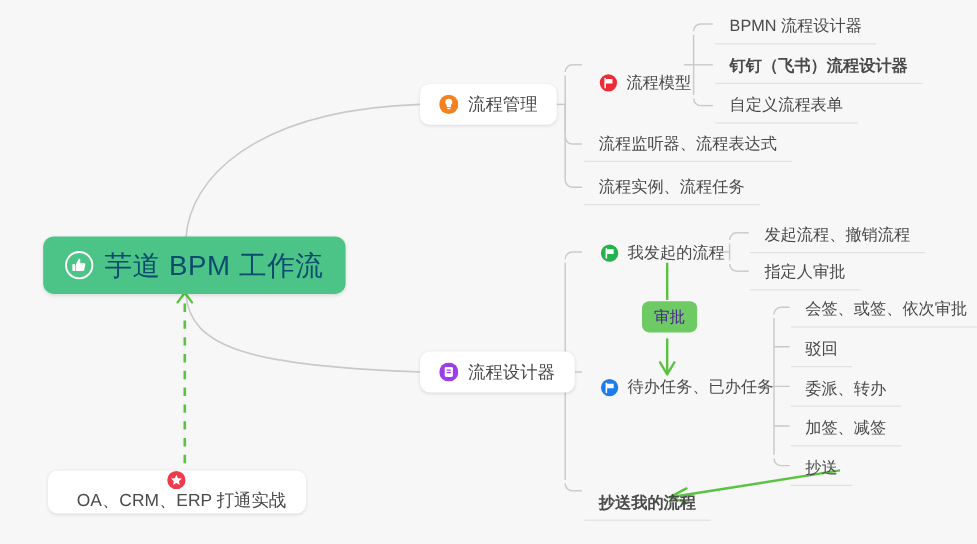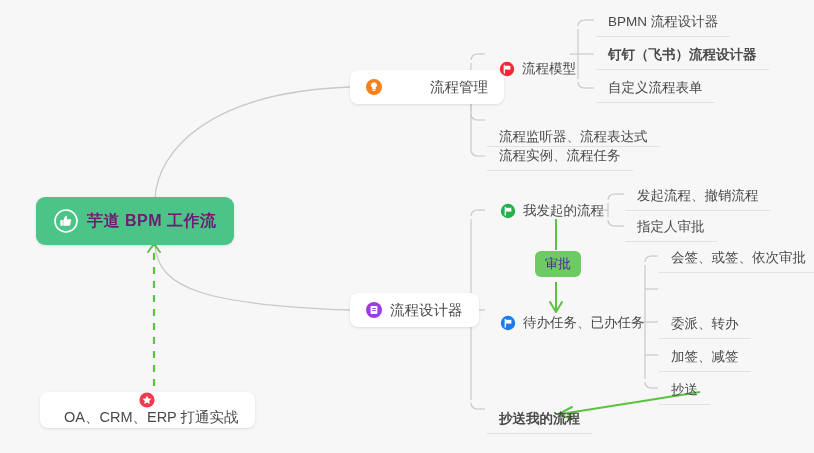--- a/index.html
+++ b/index.html
@@ -41,25 +41,25 @@
 
   
   .root-node {
     background: #4cc488;
     border-radius: 9px;
     padding: 0 18px;
     height: 48px;
     box-shadow: 0 1px 3px rgba(0,0,0,0.10);
   }
   .root-label {
-    color: #701a75;
-    font-size: 16px;
+    color: #0c4a6e;
+    font-size: 23px;
     letter-spacing: 0.5px;
     margin-left: 9px;
-    font-weight: 700;
+    font-weight: 400;
   }
 
   
   .card-node {
     background: #ffffff;
     border-radius: 8px;
     padding: 0 16px;
     height: 34px;
     box-shadow: 0 1px 3px rgba(0,0,0,0.11);
   }
@@ -193,21 +193,21 @@
     <span class="icon-wrap lg">
       <svg viewBox="0 0 24 24" width="24" height="24">
         <circle cx="12" cy="12" r="11" fill="none" stroke="#ffffff" stroke-width="1.6"></circle>
         <path d="M9.3 11.2 L11.4 7.1 C11.7 6.4 12.9 6.6 12.9 7.6 L12.9 10.3 L16.2 10.3 C16.9 10.3 17.3 10.9 17.1 11.5 L16.1 16.0 C16.0 16.5 15.6 16.8 15.1 16.8 L9.3 16.8 Z" fill="#ffffff"></path>
         <rect x="6.3" y="11.0" width="2.5" height="5.8" rx="0.7" fill="#ffffff"></rect>
       </svg>
     </span>
     <span class="root-label">芋道 BPM 工作流</span>
   </div>
 
-  <div class="node card-node" style="left:350px; top:70px;gap:40px;">
+  <div class="node card-node" style="left:350px; top:70px;">
     <span class="icon-wrap">
       <svg viewBox="0 0 16 16" width="16" height="16">
         <circle cx="8" cy="8" r="8" fill="#f58220"></circle>
         <path d="M8 3.2 A3 3 0 0 0 6.2 8.6 L6.2 10.2 L9.8 10.2 L9.8 8.6 A3 3 0 0 0 8 3.2 Z" fill="#ffffff"></path>
         <rect x="6.6" y="10.8" width="2.8" height="1.3" rx="0.6" fill="#ffffff"></rect>
       </svg>
     </span>
     <span class="card-label">流程管理</span>
   </div>
 
@@ -225,21 +225,21 @@
   <div class="node plain-node" style="left:596px; top:7px;">
     <span class="plain-label">BPMN 流程设计器</span>
   </div>
   <div class="node plain-node" style="left:596px; top:40px;font-weight:bold;">
     <span class="plain-label">钉钉（飞书）流程设计器</span>
   </div>
   <div class="node plain-node" style="left:596px; top:73px;justify-content:center;">
     <span class="plain-label">自定义流程表单</span>
   </div>
 
-  <div class="node plain-node" style="left:487px; top:117px;align-items:flex-end;">
+  <div class="node plain-node" style="left:487px; top:105px;">
     <span class="plain-label">流程监听器、流程表达式</span>
   </div>
   <div class="node plain-node" style="left:487px; top:141px;">
     <span class="plain-label">流程实例、流程任务</span>
   </div>
 
   <div class="node card-node" style="left:350px; top:293px;">
     <span class="icon-wrap">
       <svg viewBox="0 0 16 16" width="16" height="16">
         <circle cx="8" cy="8" r="8" fill="#9b3ee8"></circle>
@@ -279,20 +279,23 @@
         <path d="M5.3 4.4 L5.3 12.0" stroke="#ffffff" stroke-width="1.3" stroke-linecap="round"></path>
         <path d="M5.9 4.8 L11.4 4.8 L11.4 8.6 L5.9 8.6 Z" fill="#ffffff"></path>
       </svg>
     </span>
     <span class="plain-label">待办任务、已办任务</span>
   </div>
 
   <div class="node plain-node" style="left:659px; top:243px;">
     <span class="plain-label">会签、或签、依次审批</span>
   </div>
+  <div class="node plain-node" style="left:659px; top:276px;">
+    <span class="plain-label">驳回</span>
+  </div>
   <div class="node plain-node" style="left:659px; top:309px;">
     <span class="plain-label">委派、转办</span>
   </div>
   <div class="node plain-node" style="left:659px; top:342px;">
     <span class="plain-label">加签、减签</span>
   </div>
   <div class="node plain-node" style="left:659px; top:375px;">
     <span class="plain-label">抄送</span>
   </div>
 

